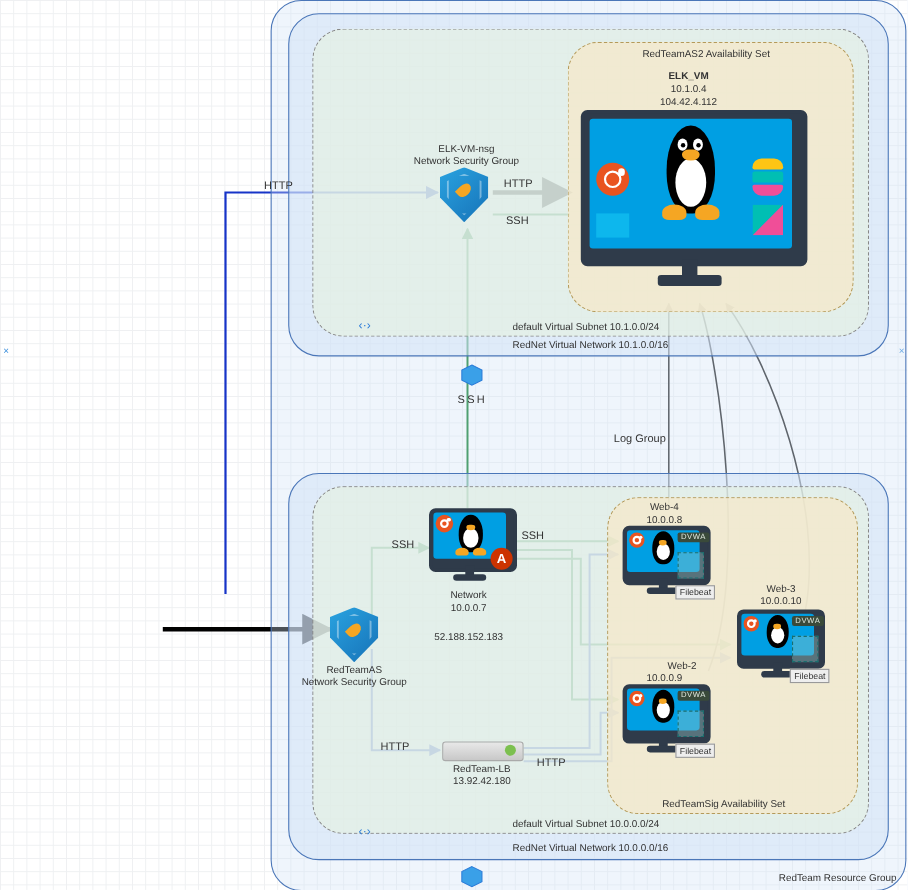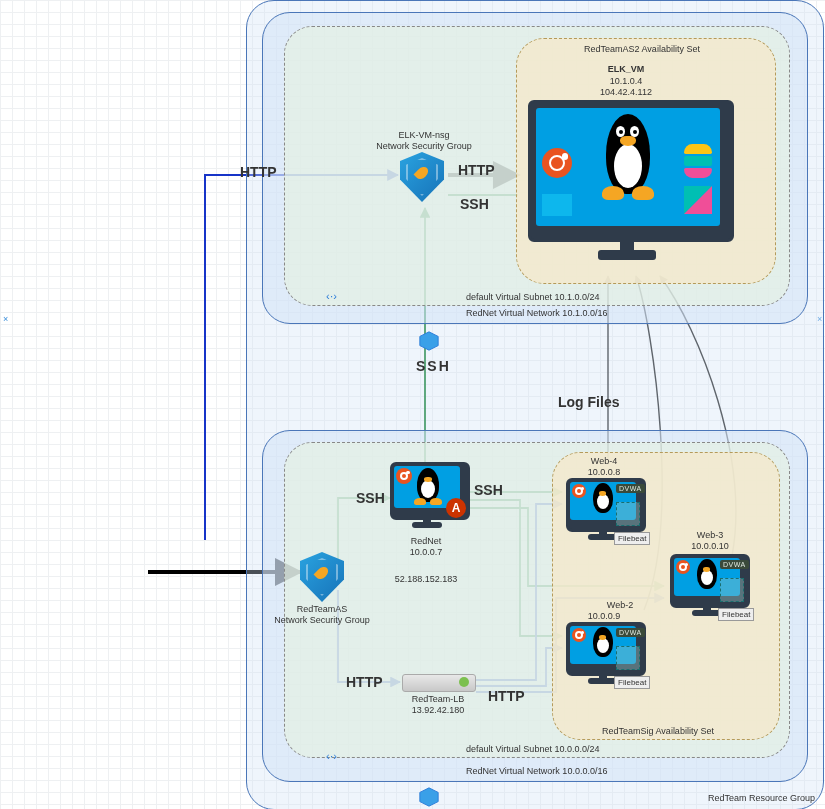--- a/index.html
+++ b/index.html
@@ -53,21 +53,21 @@
     background:linear-gradient(135deg,#2aa3e0,#1672b8);
     clip-path:polygon(50% 0,100% 18%,100% 55%,50% 100%,0 55%,0 18%)}
   .shield::after{content:"";position:absolute;inset:6px;border:2px solid rgba(255,255,255,.4);
     clip-path:polygon(50% 0,100% 18%,100% 55%,50% 100%,0 55%,0 18%)}
   .flame{position:absolute;left:50%;top:42%;width:10px;height:14px;background:#f5a623;border-radius:50% 50% 50% 0;transform:translate(-50%,-50%) rotate(45deg)}
   .lb{position:absolute;width:72px;height:16px;background:linear-gradient(#e8e8e8,#c8c8c8);border:1px solid #aaa;border-radius:3px}
   .lb::after{content:"";position:absolute;right:6px;top:2px;width:10px;height:10px;background:#7cc04f;border-radius:50%}
   .azure-cube{position:absolute;width:22px;height:22px}
   .azure-cube svg{position:static;display:block}
   .peer{position:absolute;width:22px;height:12px;font-size:11px;color:#2a7bd8}
-  .arrow-lbl{position:absolute;font-size:14px;font-weight:bold}
+  .arrow-lbl{position:absolute;font-size:10px;font-weight:normal}
   .handle{position:absolute;color:#3a8edb;font-size:9px}
 </style>
 </head>
 <body>
 
 <div class="canvas">
 
   <span class="handle" style="left:3px;top:314px">×</span>
   <span class="handle" style="left:817px;top:314px">×</span>
 
@@ -193,21 +193,21 @@
     <div class="tux" style="left:24px;top:6px;width:28px;height:40px">
       <div class="tux-body" style="left:3px;top:0;width:22px;height:34px"></div>
       <div class="tux-belly" style="left:7px;top:12px;width:14px;height:18px"></div>
       <div class="tux-beak" style="left:10px;top:9px;width:8px;height:5px"></div>
       <div class="tux-foot" style="left:0;top:30px;width:12px;height:7px"></div>
       <div class="tux-foot" style="left:16px;top:30px;width:12px;height:7px"></div>
     </div>
     <div class="ubuntu" style="left:6px;top:6px;width:16px;height:16px"></div>
     <div class="ansible" style="left:56px;top:36px;width:20px;height:20px"></div>
   </div>
-  <div class="lbl lblc" style="left:386px;top:536px;width:80px">RedNet</div>
+  <div class="lbl lblc" style="left:386px;top:536px;width:80px">Network</div>
   <div class="lbl lblc" style="left:386px;top:547px;width:80px">10.0.0.7</div>
   <div class="lbl lblc" style="left:380px;top:574px;width:92px">52.188.152.183</div>
 
   <div class="lb" style="left:402px;top:674px"></div>
   <div class="lbl lblc" style="left:398px;top:694px;width:80px">RedTeam-LB</div>
   <div class="lbl lblc" style="left:398px;top:705px;width:80px">13.92.42.180</div>
 
   <div class="lbl lblc" style="left:574px;top:456px;width:60px">Web-4</div>
   <div class="lbl lblc" style="left:574px;top:467px;width:60px">10.0.0.8</div>
   <div class="monitor" style="left:566px;top:478px;width:74px;height:66px">
@@ -277,15 +277,15 @@
   <div class="peer" style="left:326px;top:750px">‹·›</div>
 
   <span class="arrow-lbl" style="left:240px;top:164px">HTTP</span>
   <span class="arrow-lbl" style="left:458px;top:162px">HTTP</span>
   <span class="arrow-lbl" style="left:460px;top:196px">SSH</span>
   <span class="arrow-lbl" style="left:416px;top:358px;letter-spacing:2px">SSH</span>
   <span class="arrow-lbl" style="left:356px;top:490px">SSH</span>
   <span class="arrow-lbl" style="left:474px;top:482px">SSH</span>
   <span class="arrow-lbl" style="left:346px;top:674px">HTTP</span>
   <span class="arrow-lbl" style="left:488px;top:688px">HTTP</span>
-  <span class="arrow-lbl bold" style="left:558px;top:394px">Log Files</span>
+  <span class="arrow-lbl bold" style="left:558px;top:394px">Log Group</span>
 
 </div>
 
 </body></html>

